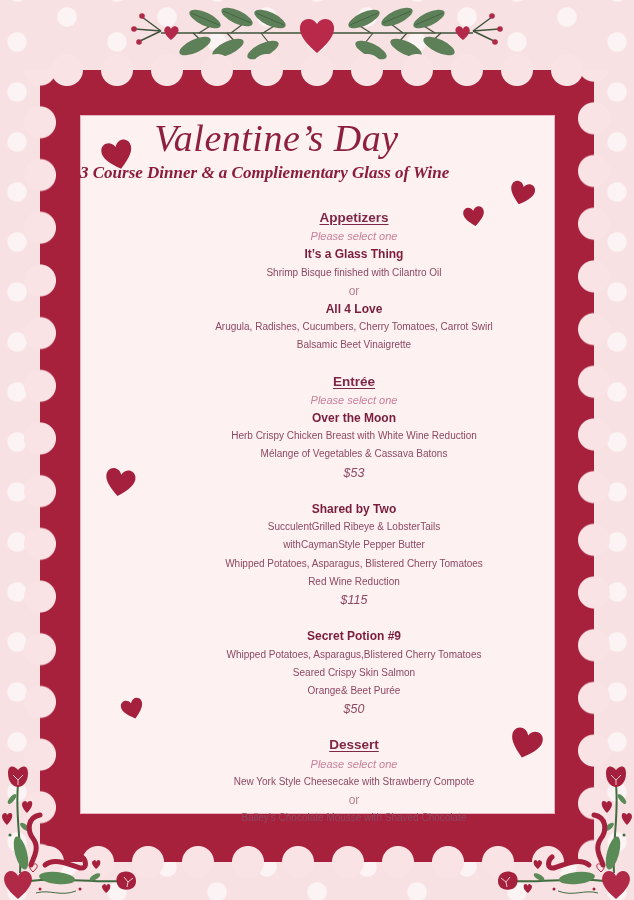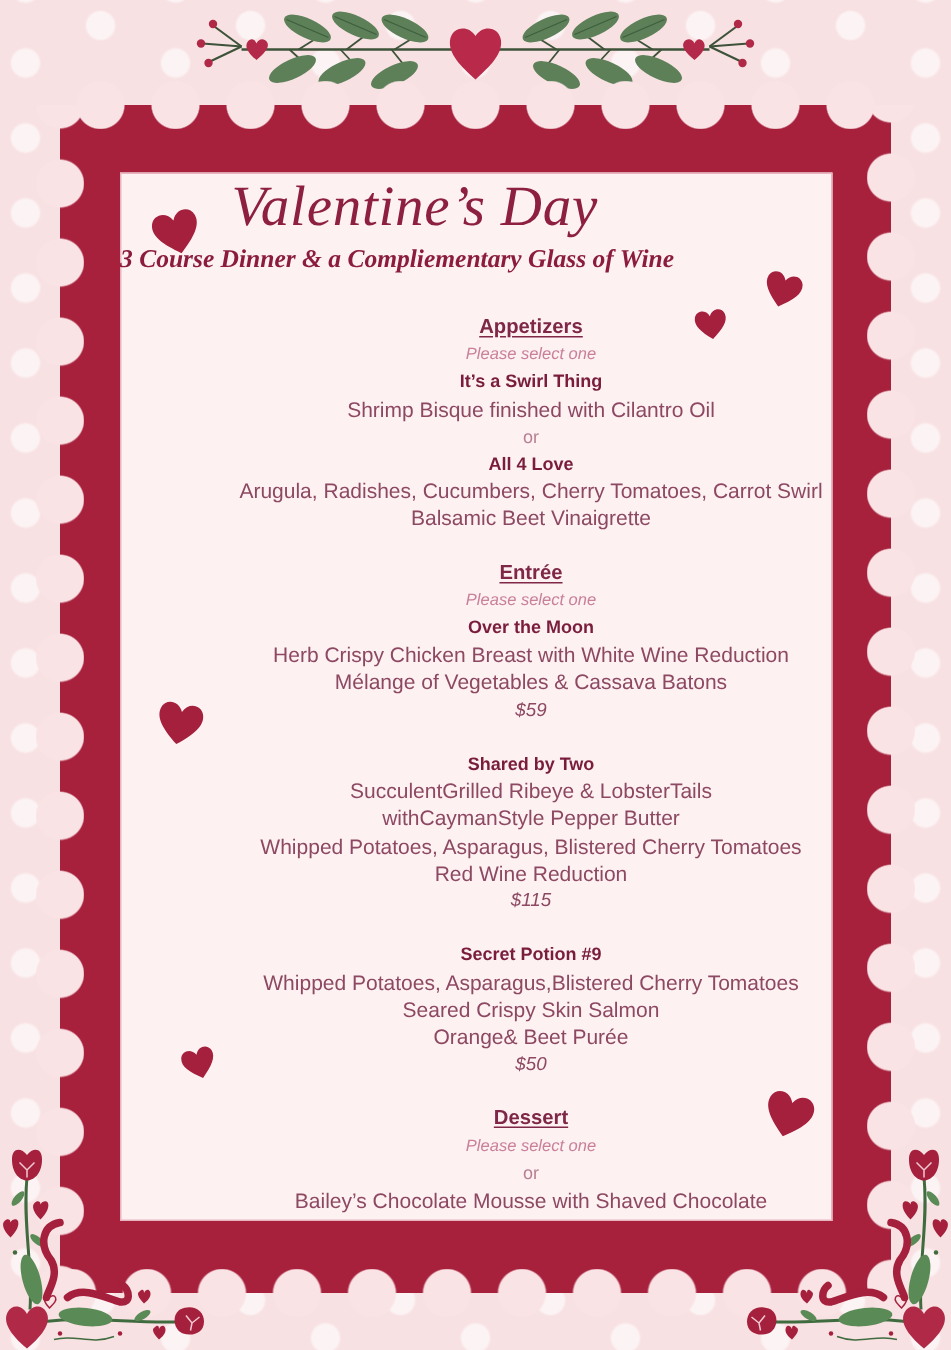--- a/index.html
+++ b/index.html
@@ -51,21 +51,21 @@
   }
   .menu {
     position: absolute; left: 80px; top: 188px; width: 548px; text-align: center; margin-top: 21px;
   }
   .menu .ln { display: block; height: 18.2px; line-height: 18.2px; white-space: nowrap; }
   .section + .section { margin-top: 18.2px; }
   .option + .option { margin-top: 18.2px; }
   .heading { font-weight: bold; font-size: 13.5px; color: #7e2746; text-decoration: underline; text-underline-offset: 2px; }
   .instr { font-style: italic; font-size: 11px; color: #c9809a; }
   .name { font-weight: bold; font-size: 12px; color: #7a1d3c; }
-  .desc { font-size: 14px; color: #8d4862; }
+  .desc { font-size: 10px; color: #8d4862; }
   .price { font-style: italic; font-size: 12.5px; color: #8d4862; }
   .sep { font-size: 12px; color: #b77f93; }
   .corner { position: absolute; top: 765px; width: 140px; height: 135px; }
   .corner.left { left: 0; }
   .corner.right { left: 494px; transform: scaleX(-1); }
 </style>
 </head>
 <body>
 
 <div class="page">
@@ -139,36 +139,36 @@
   </div>
 
   <div class="title">Valentine’s Day</div>
   <div class="subtitle">3 Course Dinner &amp; a Compliementary Glass of Wine</div>
 
   <div class="menu">
 
     <div class="section">
       <span class="ln heading">Appetizers</span>
       <span class="ln instr">Please select one</span>
-      <span class="ln name">It’s a Swirl Thing</span>
+      <span class="ln name">It’s a Glass Thing</span>
       <span class="ln desc">Shrimp Bisque finished with Cilantro Oil</span>
       <span class="ln sep">or</span>
       <span class="ln name">All 4 Love</span>
       <span class="ln desc">Arugula, Radishes, Cucumbers, Cherry Tomatoes, Carrot Swirl</span>
       <span class="ln desc">Balsamic Beet Vinaigrette</span>
     </div>
 
     <div class="section">
       <span class="ln heading">Entrée</span>
       <span class="ln instr">Please select one</span>
       <div class="option">
         <span class="ln name">Over the Moon</span>
         <span class="ln desc">Herb Crispy Chicken Breast with White Wine Reduction</span>
         <span class="ln desc">Mélange of Vegetables &amp; Cassava Batons</span>
-        <span class="ln price">$59</span>
+        <span class="ln price">$53</span>
       </div>
       <div class="option">
         <span class="ln name">Shared by Two</span>
         <span class="ln desc">SucculentGrilled Ribeye &amp; LobsterTails</span>
         <span class="ln desc">withCaymanStyle Pepper Butter</span>
         <span class="ln desc">Whipped Potatoes, Asparagus, Blistered Cherry Tomatoes</span>
         <span class="ln desc">Red Wine Reduction</span>
         <span class="ln price">$115</span>
       </div>
       <div class="option">
@@ -176,20 +176,21 @@
         <span class="ln desc">Whipped Potatoes, Asparagus,Blistered Cherry Tomatoes</span>
         <span class="ln desc">Seared Crispy Skin Salmon</span>
         <span class="ln desc">Orange&amp; Beet Purée</span>
         <span class="ln price">$50</span>
       </div>
     </div>
 
     <div class="section">
       <span class="ln heading">Dessert</span>
       <span class="ln instr">Please select one</span>
+      <span class="ln desc">New York Style Cheesecake with Strawberry Compote</span>
       <span class="ln sep">or</span>
       <span class="ln desc">Bailey’s Chocolate Mousse with Shaved Chocolate</span>
     </div>
   </div>
 
   <svg class="corner left" viewBox="0 0 140 135">
     <g id="corner-art">
       <path d="M18 20 C 15 50, 22 80, 20 108" stroke="#3f6b3f" stroke-width="2" fill="none"></path>
       <path d="M30 116 C 60 112, 92 118, 124 116" stroke="#3f6b3f" stroke-width="2" fill="none"></path>
       <path d="M8 8 C 8 0, 14 0, 18 5 C 22 0, 28 0, 28 8 C 28 18, 22 22, 18 22 C 14 22, 8 18, 8 8 Z" fill="#a5203c"></path>

